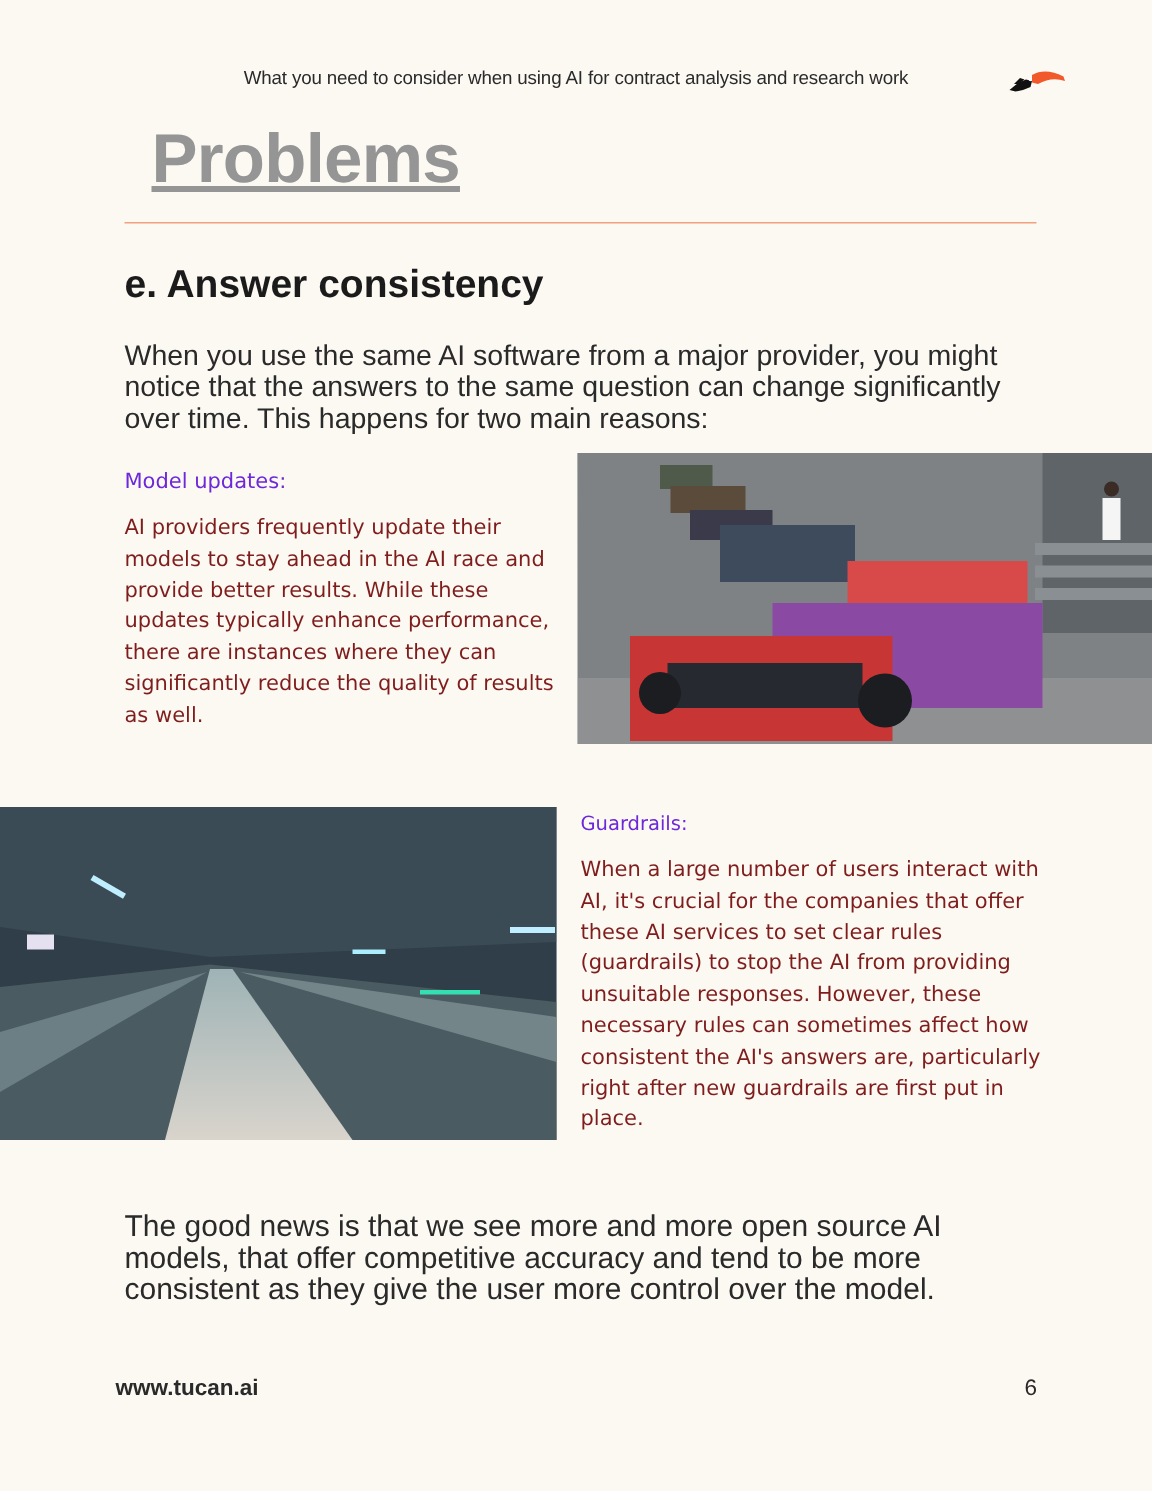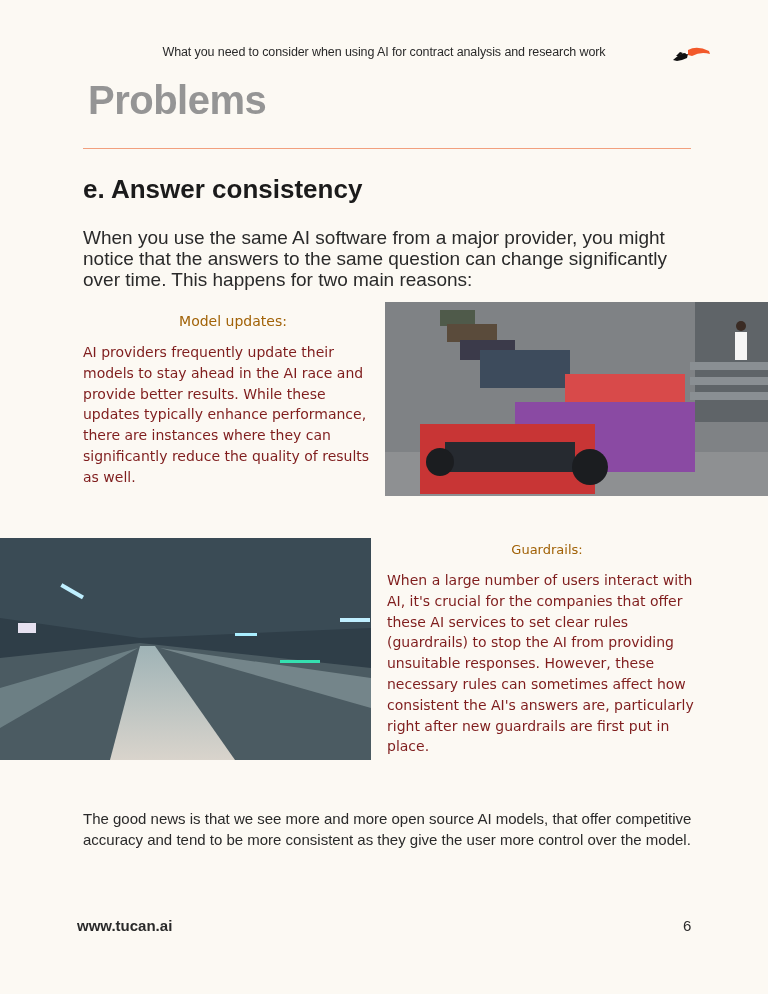--- a/index.html
+++ b/index.html
@@ -6,48 +6,48 @@
   body {
     width:768px; height:994px; background:#fcf9f3; position:relative; overflow:hidden;
     font-family:"Liberation Sans", sans-serif; color:#1f1f1f;
   }
   .header-title {
     position:absolute; left:0; width:768px; top:45px; text-align:center;
     font-size:12.5px; color:#2a2a2a; letter-spacing:-0.1px;
   }
   .logo { position:absolute; left:671px; top:44px; width:42px; height:20px; }
   .page-title {
-    position:absolute; left:88px; top:78px; font-size:40px; font-weight:bold;
-    color:#959595; letter-spacing:-0.5px;
+    position:absolute; left:101px; top:78px; font-size:46px; font-weight:bold;
+    color:#959595; letter-spacing:-0.5px;text-decoration:underline;
   }
   .rule { position:absolute; left:83px; top:148px; width:608px; height:1px; background:#f2a07e; }
   .section-heading {
     position:absolute; left:83px; top:174px; font-size:26px; font-weight:bold; color:#1b1b1b;
   }
   .intro {
     position:absolute; left:83px; top:203px; width:610px;
     font-size:19px; line-height:21px; color:#2a2a2a;margin-top:24px;
   }
-  .subhead { font-size:15px; color:#a16207;text-align:center; }
+  .subhead { font-size:15px; color:#6d28d9; }
   .body-text { font-size:15px; line-height:20.8px; color:#7f1d1d; font-family:"DejaVu Sans", sans-serif; font-size:14px; }
   .block1 { position:absolute; left:83px; top:313px; width:300px; }
   .block1 .subhead { margin-bottom:13px; font-family:"DejaVu Sans", sans-serif; font-size:14px; }
   .block2 { position:absolute; left:387px; top:542px; width:320px; }
   .block2 .subhead { margin-bottom:13px; font-family:"DejaVu Sans", sans-serif; font-size:13px; }
   .img-race {
     position:absolute; left:385px; top:302px; width:383px; height:194px; overflow:hidden;
     background:linear-gradient(180deg,#6e7276 0%,#8a8d90 40%,#9a9c9e 100%);
   }
   .img-tunnel {
     position:absolute; left:0; top:538px; width:371px; height:222px; overflow:hidden;
     background:radial-gradient(ellipse at 48% 42%, #cfe3e6 0%, #6d8d96 18%, #3f5561 45%, #27343e 100%);
   }
   .closing {
     position:absolute; left:83px; top:808px; width:610px;
-    font-size:15px; line-height:21px; color:#2a2a2a;
+    font-size:20px; line-height:21px; color:#2a2a2a;
   }
   .footer-url { position:absolute; left:77px; top:917px; font-size:15px; color:#2a2a2a;font-weight:bold; }
   .footer-page { position:absolute; left:683px; top:917px; font-size:15px; color:#2a2a2a; }
 </style>
 </head>
 <body>
 
 <div class="header-title">What you need to consider when using AI for contract analysis and research work</div>
 
 <svg class="logo" viewBox="0 0 42 20">

